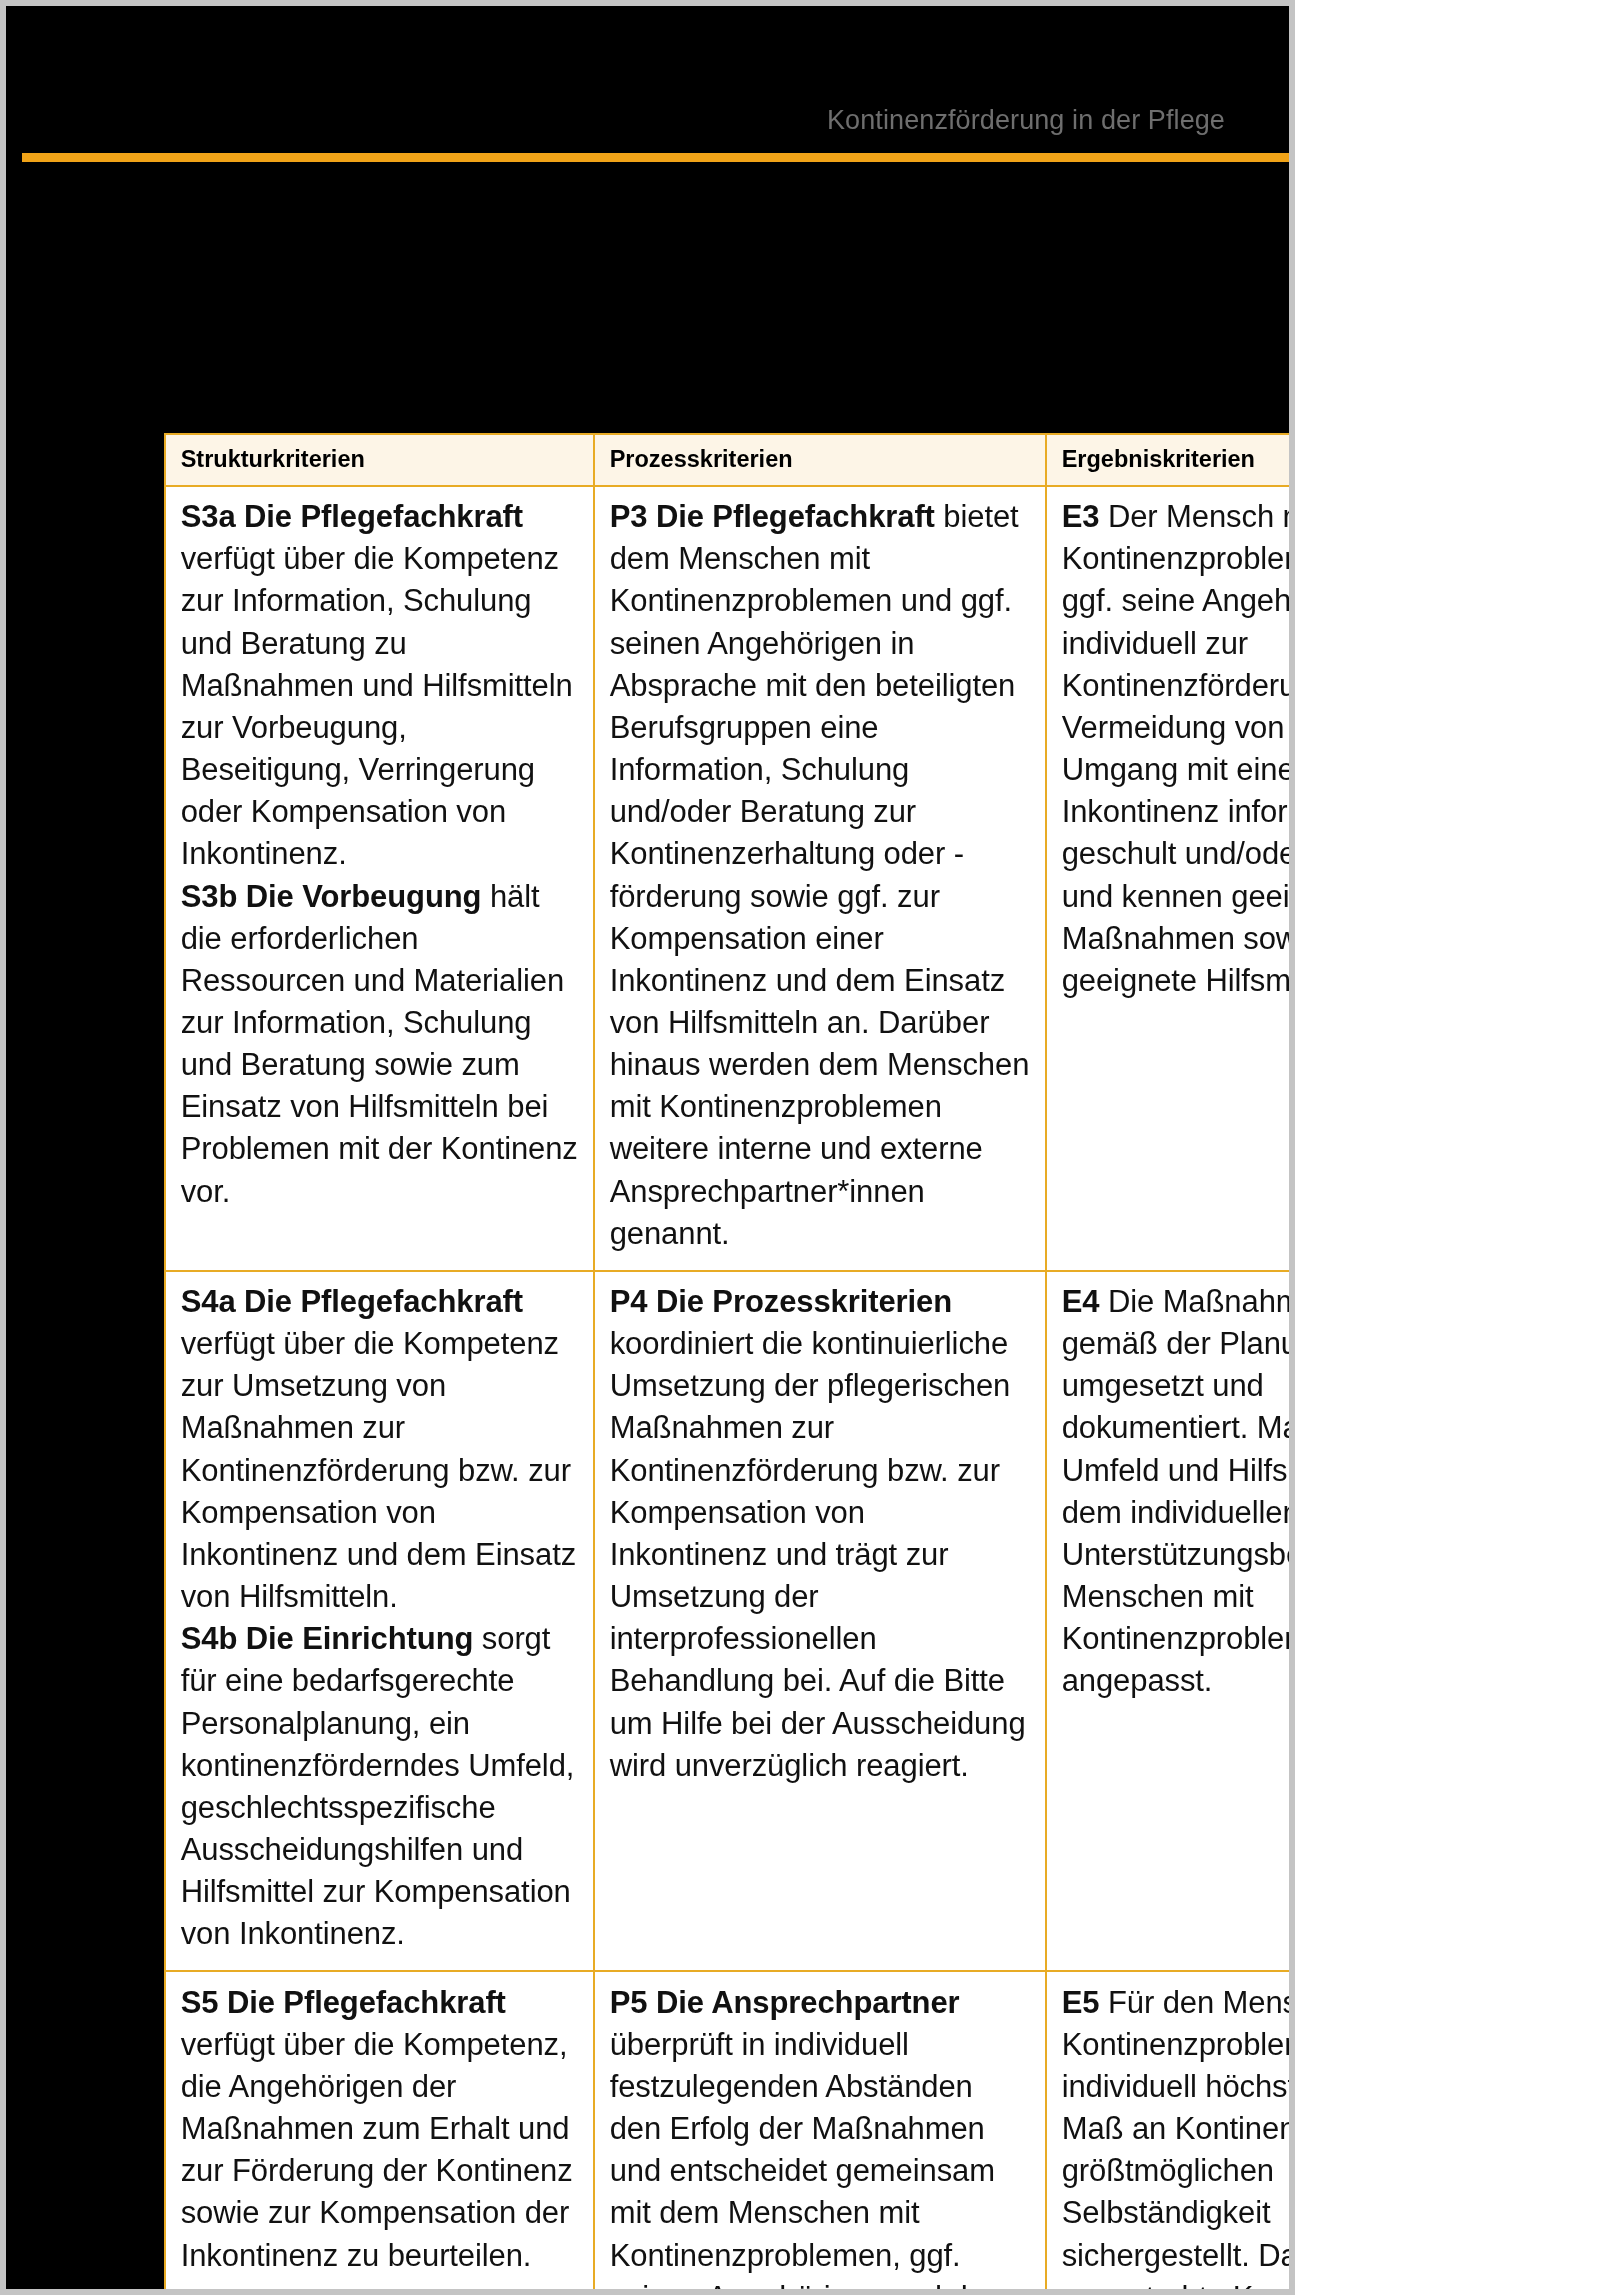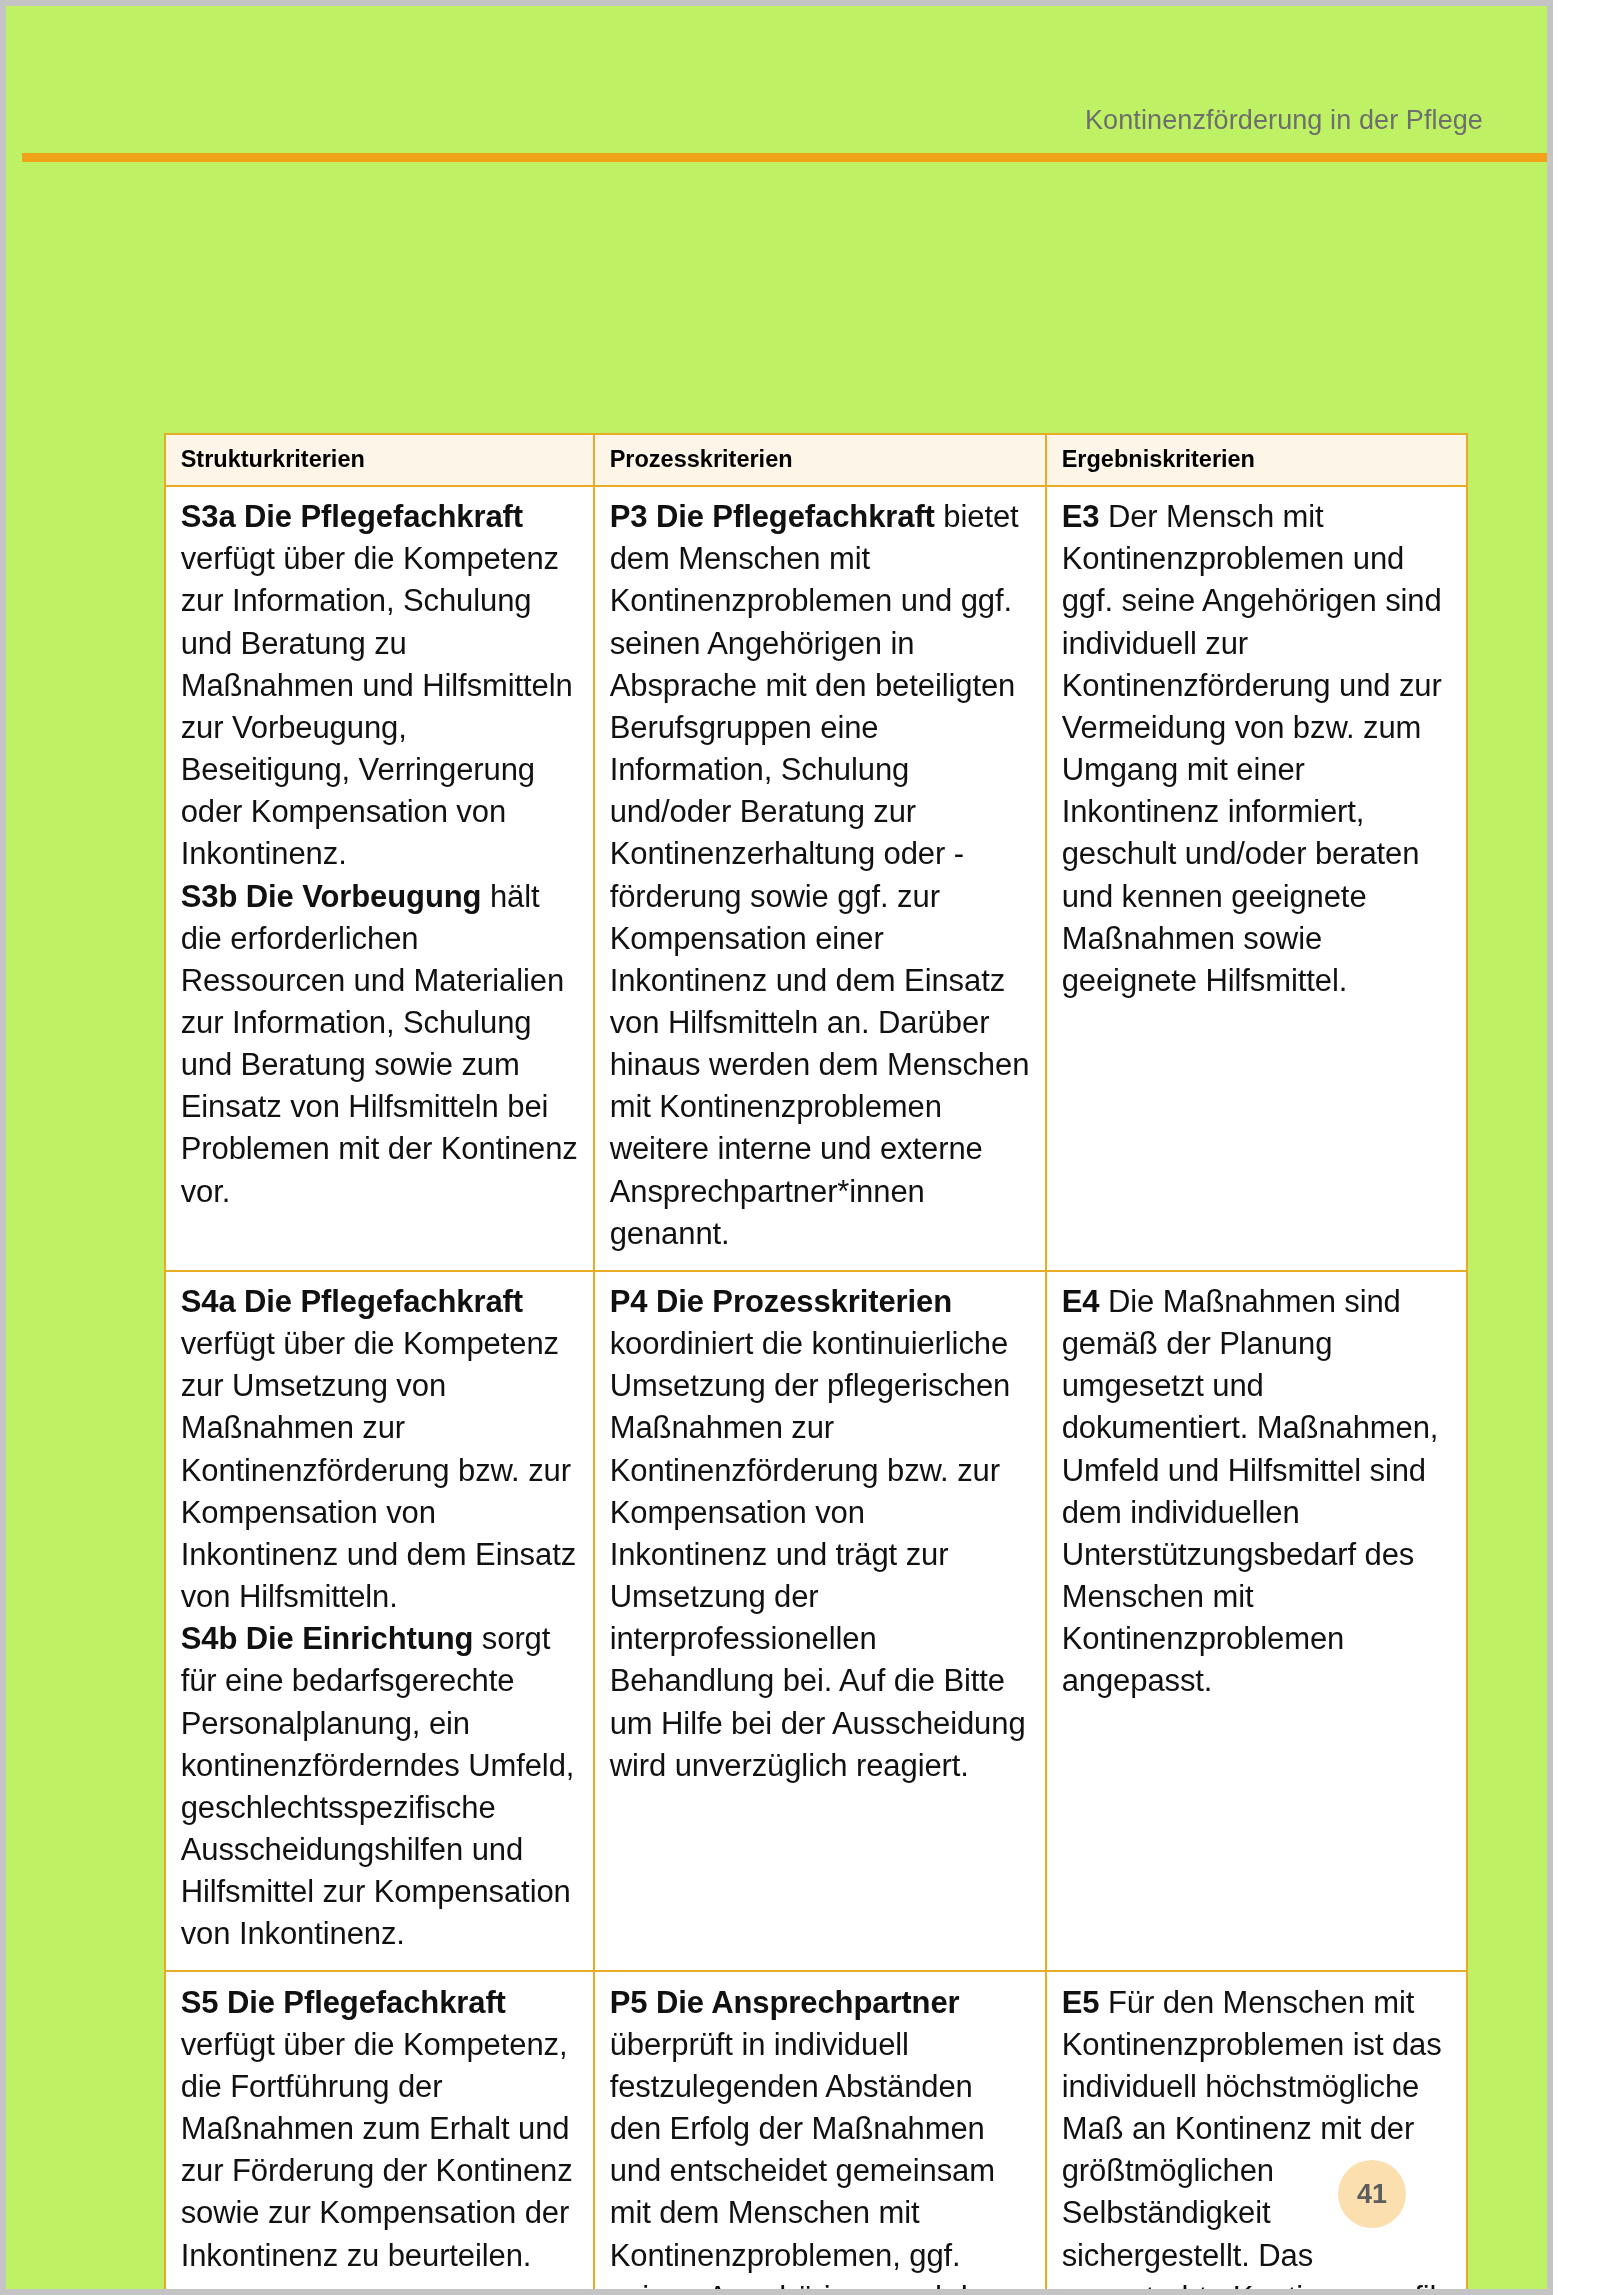--- a/index.html
+++ b/index.html
@@ -4,23 +4,23 @@
 <title>Kontinenzförderung in der Pflege</title>
 <style>
   html, body {
     margin: 0;
     padding: 0;
     background: #ffffff;
   }
 
   .page {
     position: relative;
-    width: 1553px;
+    width: 1295px;
     height: 2295px;
-    background: #bef264;
+    background: #000000;
     box-sizing: border-box;
     border: 6.7px solid #c4c4c4;
     font-family: "Liberation Sans", "DejaVu Sans", sans-serif;
     overflow: hidden;
   }
 
   
   .running-head {
     position: absolute;
     top: 101px;
@@ -155,21 +155,21 @@
           </td>
           <td>
             <p class="crit"><span class="code">P4 Die Prozesskriterien</span><span> koordiniert die kontinuierliche Umsetzung der pflegerischen Maßnahmen zur Kontinenzförderung bzw. zur Kompensation von Inkontinenz und trägt zur Umsetzung der interprofessionellen Behandlung bei. Auf die Bitte um Hilfe bei der Ausscheidung wird unverzüglich reagiert.</span></p>
           </td>
           <td>
             <p class="crit"><span class="code">E4</span><span> Die Maßnahmen sind gemäß der Planung umgesetzt und dokumentiert. Maßnahmen, Umfeld und Hilfsmittel sind dem individuellen Unterstützungsbedarf des Menschen mit Kontinenzproblemen angepasst.</span></p>
           </td>
         </tr>
         <tr>
           <td>
-            <p class="crit"><span class="code">S5 Die Pflegefachkraft</span><span> verfügt über die Kompetenz, die Fortführung der Maßnahmen zum Erhalt und zur Förderung der Kontinenz sowie zur Kompensation der Inkontinenz zu beurteilen.</span></p>
+            <p class="crit"><span class="code">S5 Die Pflegefachkraft</span><span> verfügt über die Kompetenz, die Angehörigen der Maßnahmen zum Erhalt und zur Förderung der Kontinenz sowie zur Kompensation der Inkontinenz zu beurteilen.</span></p>
           </td>
           <td>
             <p class="crit"><span class="code">P5 Die Ansprechpartner</span><span> überprüft in individuell festzulegenden Abständen den Erfolg der Maßnahmen und entscheidet gemeinsam mit dem Menschen mit Kontinenzproblemen, ggf. seinen Angehörigen und den beteiligten Berufsgruppen über deren Fortführung bzw. Anpassung.</span></p>
           </td>
           <td>
             <p class="crit"><span class="code">E5</span><span> Für den Menschen mit Kontinenzproblemen ist das individuell höchstmögliche Maß an Kontinenz mit der größtmöglichen Selbständigkeit sichergestellt. Das angestrebte Kontinenzprofil ist erreicht bzw. das bisherige erhalten.</span></p>
           </td>
         </tr>
       </tbody>
   </table>

